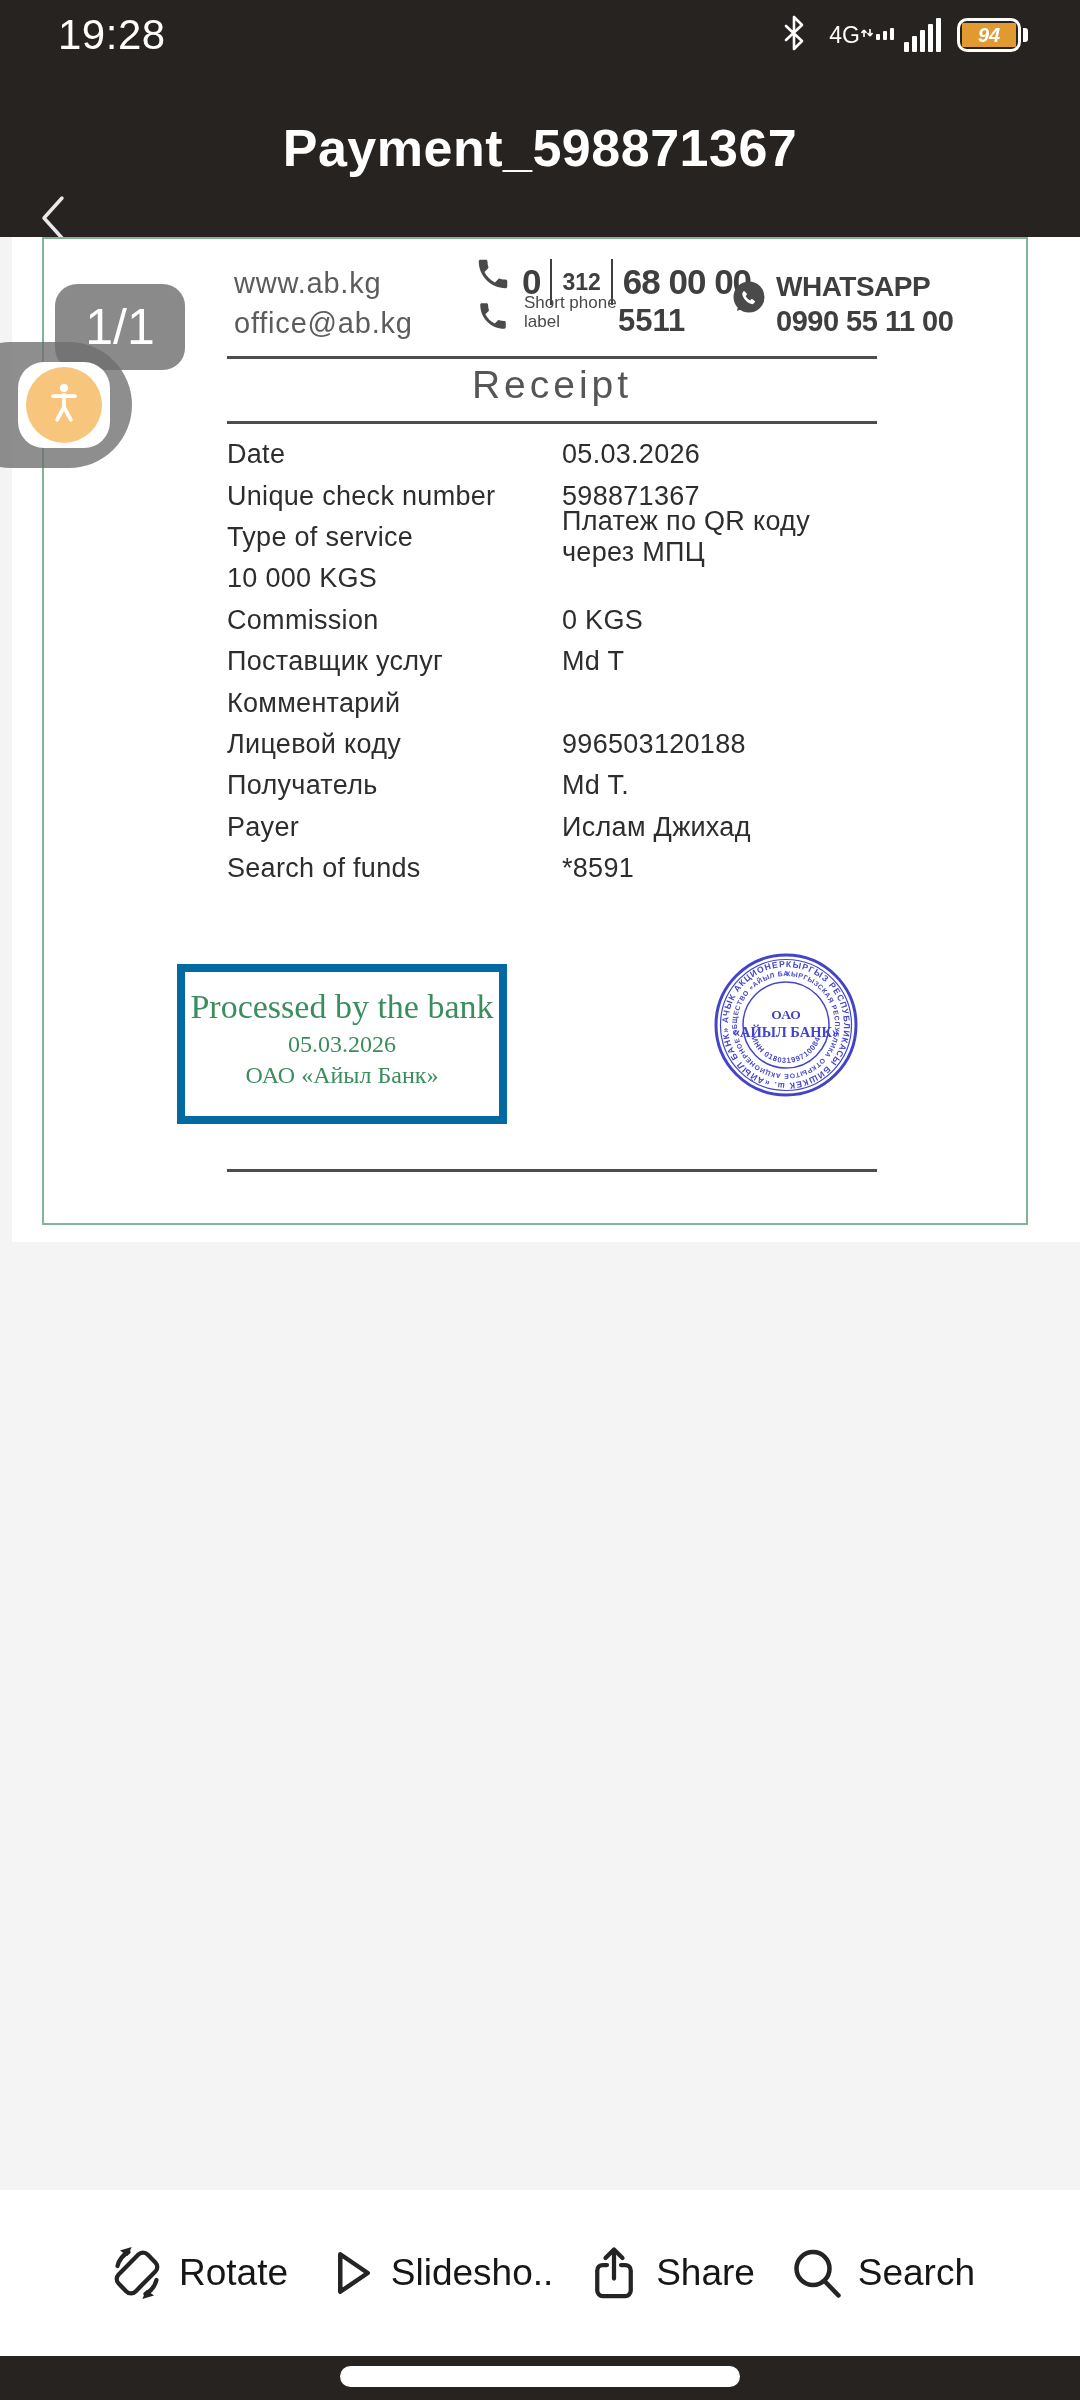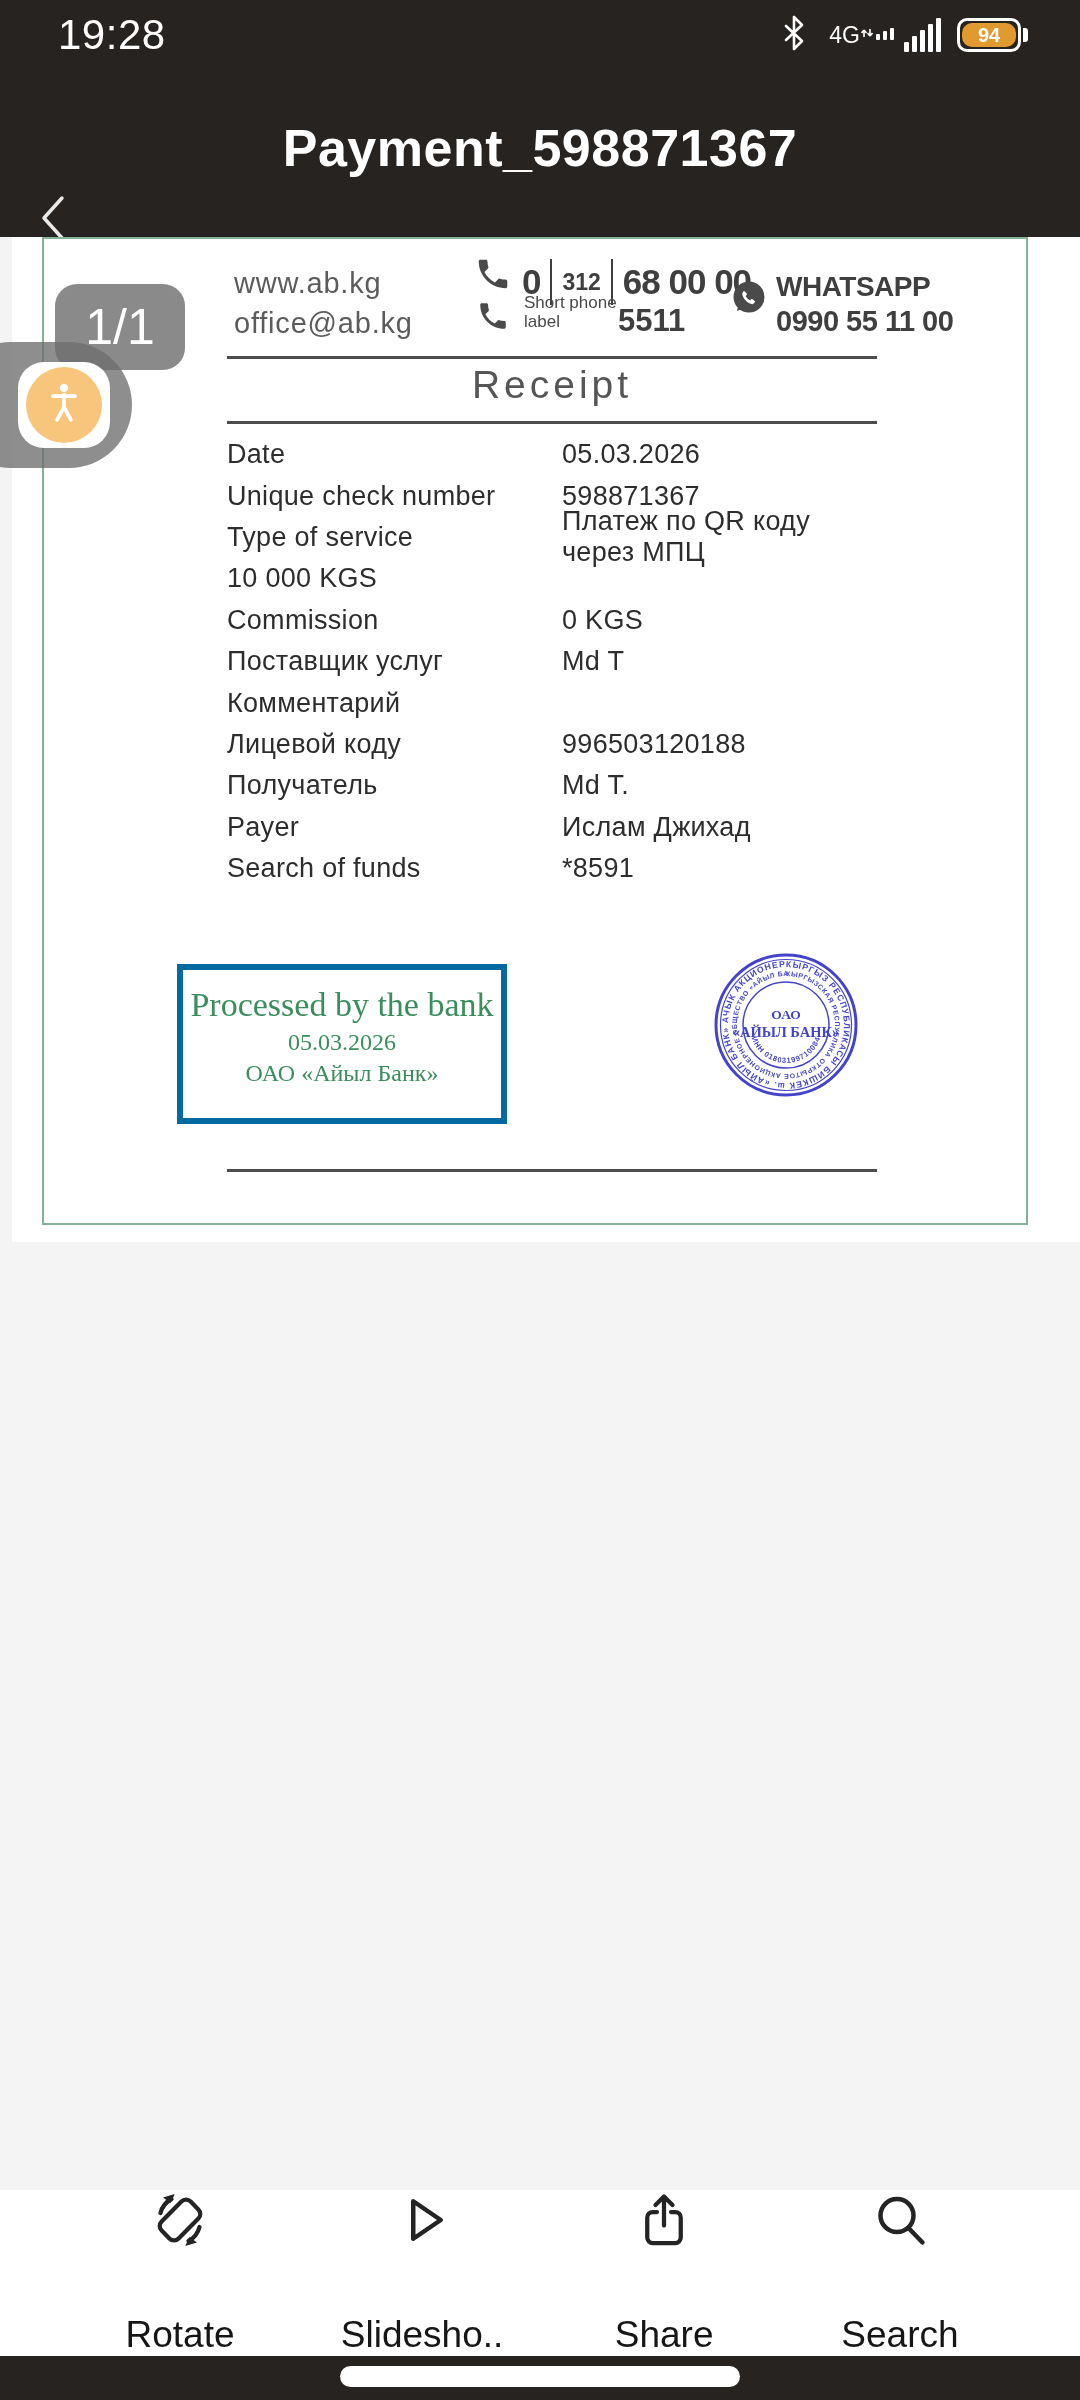--- a/index.html
+++ b/index.html
@@ -11,21 +11,21 @@
   .time{color:#fff;font-size:42px;font-weight:400;letter-spacing:0.5px;}
   .status-icons{display:flex;align-items:center;gap:16px;}
   .net-group{display:flex;flex-direction:row;align-items:flex-start;line-height:1;margin-right:-6px;}
   .fourg{color:#fff;font-size:23px;font-weight:500;margin-left:6px;}
   .mini-sig{display:flex;align-items:flex-end;gap:2px;margin-top:2px;}
   .bars{display:flex;align-items:flex-end;gap:3px;}
   .bar{width:5px;background:#fff;border-radius:1px;}
   .bars.small .bar{width:4px;}
   .battery{position:relative;display:flex;align-items:center;}
   .bat-body{width:64px;height:34px;border:3px solid #fff;border-radius:10px;padding:2px;box-sizing:border-box;}
-  .bat-fill{width:100%;height:100%;background:#e09a30;border-radius:10px;display:flex;align-items:center;justify-content:center;}
+  .bat-fill{width:100%;height:100%;background:#e09a30;border-radius:1px;display:flex;align-items:center;justify-content:center;font-style:italic;}
   .bat-fill span{color:#fff;font-size:20px;font-weight:700;}
   .bat-nub{width:5px;height:14px;background:#fff;border-radius:0 3px 3px 0;margin-left:2px;}
   
   .app-header{position:absolute;top:70px;left:0;width:100%;height:167px;background:#272321;
     display:flex;padding-top:48px;box-sizing:border-box;}
   .back-btn{position:absolute;left:26px;top:118px;width:56px;height:64px;display:flex;align-items:center;justify-content:center;}
   .app-title{width:100%;text-align:center;color:#fff;font-size:52px;font-weight:700;letter-spacing:0.5px;}
   
   .doc{position:absolute;top:237px;left:12px;width:1080px;height:1005px;background:#fff;}
   .doc-border{position:absolute;left:30px;top:0;width:986px;height:988px;border:2px solid #84b295;box-sizing:border-box;}
@@ -42,40 +42,40 @@
   .wa-text{position:absolute;left:764px;top:36px;color:#3f3f3f;line-height:1;}
   .wa-text .l1{font-size:28px;font-weight:700;letter-spacing:-0.5px;}
   .wa-text .l2{font-size:29px;font-weight:700;letter-spacing:-0.5px;margin-top:6px;}
   .hline{position:absolute;left:215px;width:650px;height:3px;background:#4d4d4d;}
   .receipt-title{position:absolute;left:215px;top:126px;width:650px;text-align:center;
     color:#565656;font-size:39px;font-weight:500;letter-spacing:4px;}
   .rows{position:absolute;left:215px;top:197px;width:655px;}
   .row{display:flex;align-items:center;height:41.4px;}
   .row .lbl{width:335px;color:#2d2d2d;font-size:27px;letter-spacing:0.3px;}
   .row .val{flex:1;color:#2d2d2d;font-size:27px;letter-spacing:0.3px;}
-  .processed-box{position:absolute;left:165px;top:727px;width:330px;height:160px;border:6px solid #0369a1;
+  .processed-box{position:absolute;left:165px;top:727px;width:330px;height:160px;border:8px solid #0369a1;
     box-sizing:border-box;text-align:center;color:#3a8d5d;font-family:"Liberation Serif",serif;}
   .pb-main{font-size:34px;line-height:37px;margin-top:16px;}
   .pb-date{font-size:24px;margin-top:6px;}
   .pb-bank{font-size:24px;margin-top:4px;}
   .stamp{position:absolute;left:700px;top:714px;}
   .bottom-line{top:932px;}
   
   .page-badge{position:absolute;left:55px;top:284px;width:130px;height:86px;background:rgba(128,128,128,0.92);
     border-radius:22px;display:flex;align-items:center;justify-content:center;color:#fff;font-size:50px;font-weight:500;}
   .fab{position:absolute;left:-52px;top:342px;width:184px;height:126px;background:rgba(110,110,110,0.78);
     border-radius:63px;}
   .fab-card{position:absolute;left:70px;top:20px;width:92px;height:86px;background:#fff;border-radius:26px;
     display:flex;align-items:center;justify-content:center;}
   .fab-circle{width:76px;height:76px;border-radius:50%;background:#f8c57d;display:flex;align-items:center;justify-content:center;}
   
   .gray-fill{position:absolute;top:1242px;left:0;width:100%;height:948px;background:#f4f4f4;}
   .toolbar{position:absolute;top:2190px;left:0;width:100%;height:166px;background:#fff;
     display:flex;justify-content:space-between;padding:0 105px;box-sizing:border-box;}
-  .tool-item{display:flex;flex-direction:column;align-items:center;justify-content:space-between;gap:10px;min-width:150px;}
+  .tool-item{display:flex;flex-direction:row;align-items:center;justify-content:flex-end;gap:10px;min-width:150px;}
   .tool-item svg{display:block;}
   .tool-label{color:#161616;font-size:37px;}
   .navbar{position:absolute;top:2356px;left:0;width:100%;height:44px;background:#272321;
     display:flex;align-items:flex-start;justify-content:center;}
   .gesture-pill{width:400px;height:21px;background:#fff;border-radius:11px;margin-top:10px;}
 </style>
 </head>
 <body>
 
 <div class="screen">

